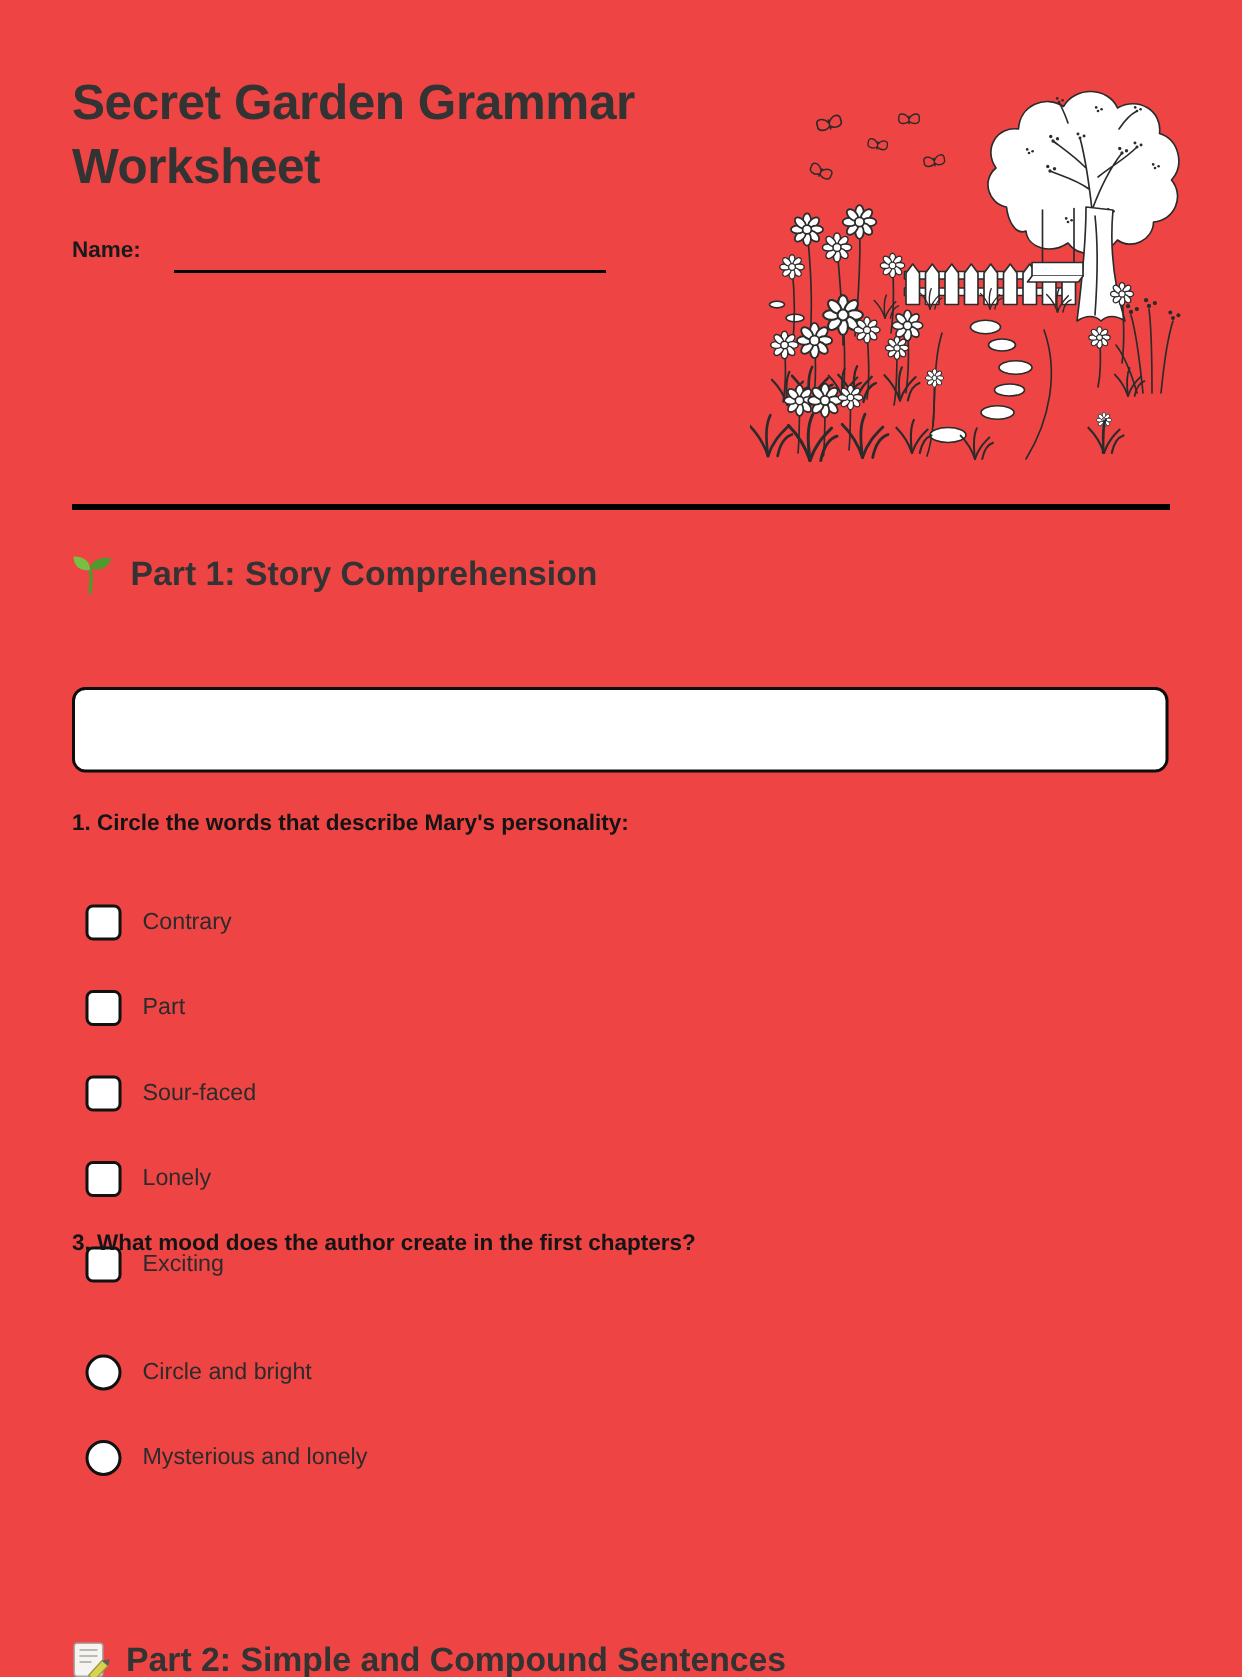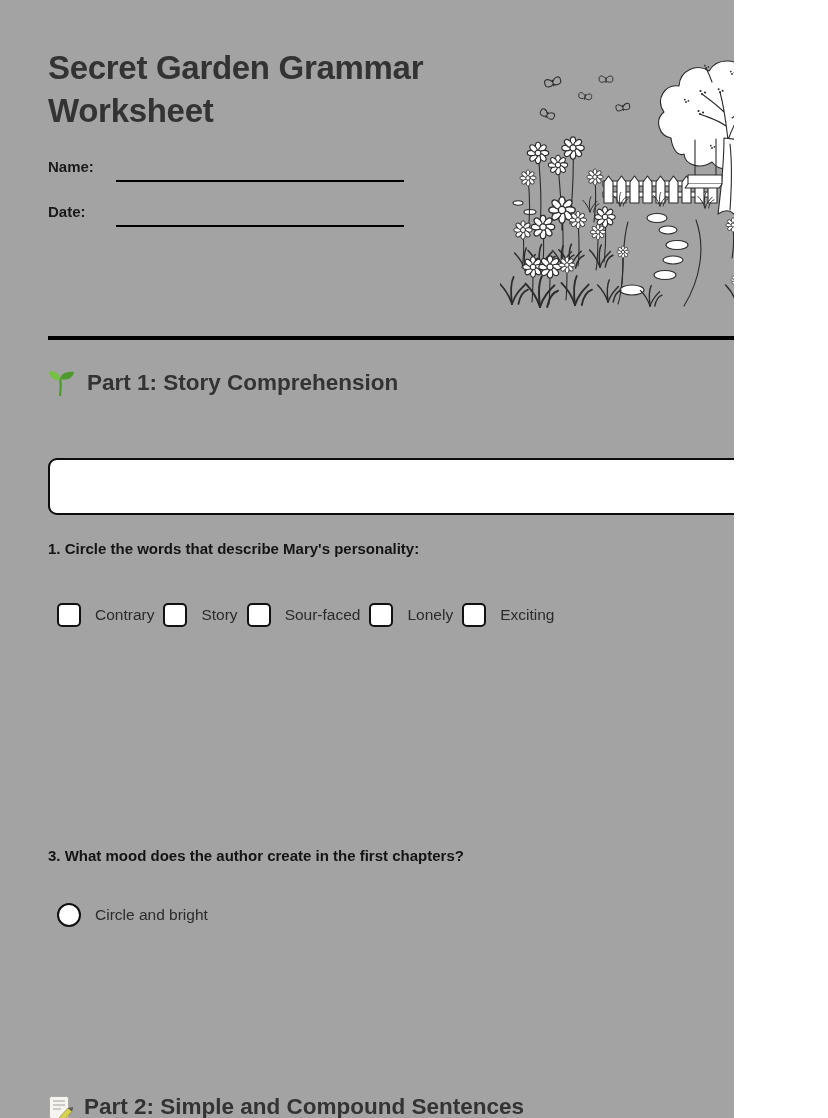--- a/index.html
+++ b/index.html
@@ -1,62 +1,58 @@
 <!DOCTYPE html>
 <html><head>
 <meta charset="utf-8">
 <style>
   html,body{margin:0;padding:0;background:#fff;}
   body{width:828px;height:1118px;font-family:"Liberation Sans", sans-serif;}
-  .page{position:relative;width:734px;height:1118px;background:#a3a3a3;overflow:hidden;}
+  .page{position:relative;width:828px;height:1118px;background:#ef4444;overflow:hidden;}
 
   .title{position:absolute;left:48px;top:46px;width:480px;margin:0;
          font-size:33px;line-height:43px;font-weight:700;color:#333;letter-spacing:-0.3px;}
 
   .field{position:absolute;left:48px;width:360px;height:32px;}
   .field-name{top:158px;} .field-date{top:203px;}
   .field-label{position:absolute;left:0;top:0;font-size:15px;font-weight:700;color:#1a1a1a;}
   .field-line{position:absolute;left:68px;top:22px;width:288px;height:0;border-bottom:2.2px solid #000;}
 
   .garden{position:absolute;left:500px;top:52px;width:296px;height:258px;}
 
   .divider{position:absolute;left:48px;top:336px;width:732px;height:4px;background:#000;}
 
-  .part-heading{position:absolute;left:48px;margin:0;display:flex;align-items:flex-end;gap:11px;
+  .part-heading{position:absolute;left:48px;margin:0;display:flex;align-items:flex-start;gap:11px;
                 font-size:22.5px;font-weight:700;color:#333;}
   .part1{top:370px;} .part2{top:1094px;}
 
   .question{position:absolute;left:48px;font-size:15px;font-weight:700;color:#141414;}
-  .q1{top:428px;} .q2{top:540px;} .q3{top:820px;margin-top:27px;}
+  .q1{top:428px;} .q2{top:540px;} .q3{top:820px;}
 
   .answer-box{position:absolute;left:48px;top:458px;width:727px;height:53px;background:#fff;
               border:2.2px solid #0d0d0d;border-radius:9px;}
 
-  .option-group{position:absolute;left:57px;display:flex;flex-direction:row;gap:9px;}
+  .option-group{position:absolute;left:57px;display:flex;flex-direction:column;gap:33px;}
   .checkbox-group{top:603px;} .radio-group{top:903px;}
   .option-row{display:flex;align-items:center;height:24px;cursor:pointer;}
   .checkbox{width:24px;height:24px;box-sizing:border-box;background:#fff;
             border:2.6px solid #111;border-radius:5px;flex:0 0 auto;}
   .radio{width:24px;height:24px;box-sizing:border-box;background:#fff;
          border:2.6px solid #111;border-radius:50%;flex:0 0 auto;}
   .option-label{margin-left:14px;font-size:15.5px;color:#2b2b2b;}
 </style>
 </head>
 <body>
 
 <div class="page">
 
   <h1 class="title">Secret Garden Grammar Worksheet</h1>
 
   <div class="field field-name">
     <span class="field-label">Name:</span>
-    <span class="field-line"></span>
-  </div>
-  <div class="field field-date">
-    <span class="field-label">Date:</span>
     <span class="field-line"></span>
   </div>
 
   <svg class="garden" viewBox="0 0 296 258" xmlns="http://www.w3.org/2000/svg">
     <defs>
       <g id="daisy">
         <g fill="#fff">
           <g>
               <ellipse cx="0" cy="-6" rx="2.5" ry="4.2"></ellipse>
             </g>
@@ -230,41 +226,45 @@
   <div class="answer-box"></div>
 
   <div class="question q2">1. Circle the words that describe Mary's personality:</div>
   <div class="option-group checkbox-group">
     <label class="option-row">
       <span class="checkbox"></span>
       <span class="option-label">Contrary</span>
     </label>
     <label class="option-row">
       <span class="checkbox"></span>
-      <span class="option-label">Story</span>
+      <span class="option-label">Part</span>
     </label>
     <label class="option-row">
       <span class="checkbox"></span>
       <span class="option-label">Sour-faced</span>
     </label>
     <label class="option-row">
       <span class="checkbox"></span>
       <span class="option-label">Lonely</span>
     </label>
     <label class="option-row">
       <span class="checkbox"></span>
       <span class="option-label">Exciting</span>
     </label>
   </div>
 
   <div class="question q3">3. What mood does the author create in the first chapters?</div>
   <div class="option-group radio-group">
     <label class="option-row">
       <span class="radio"></span>
       <span class="option-label">Circle and bright</span>
+    </label>
+    <label class="option-row">
+      <span class="radio"></span>
+      <span class="option-label">Mysterious and lonely</span>
     </label>
   </div>
 
   <h2 class="part-heading part2">
     <svg width="25" height="25" viewBox="0 0 25 25">
       <rect x="1.5" y="1.5" width="19" height="22" rx="2" fill="#f5f4f1" stroke="#a8a8a4" stroke-width="1"></rect>
       <g stroke="#b9b9b5" stroke-width="1.4">
         <line x1="5" y1="6" x2="17" y2="6"></line>
         <line x1="5" y1="10" x2="17" y2="10"></line>
         <line x1="5" y1="14" x2="13" y2="14"></line>

